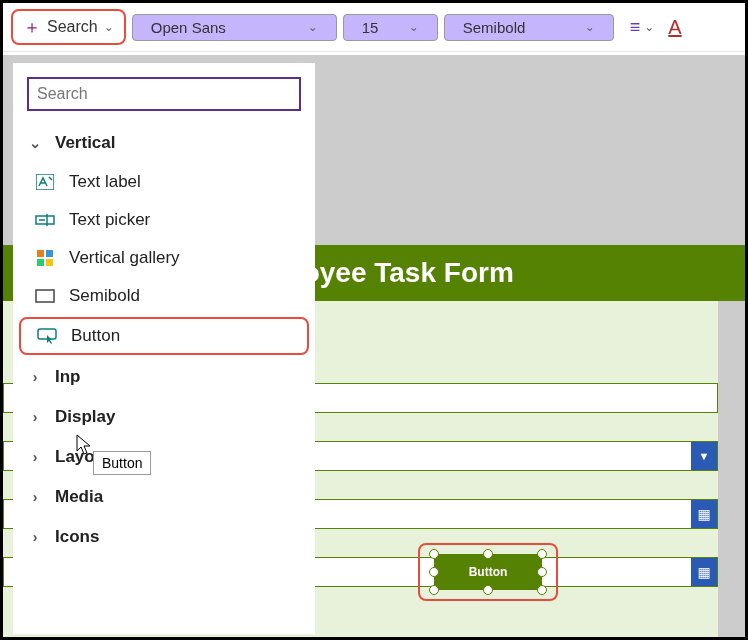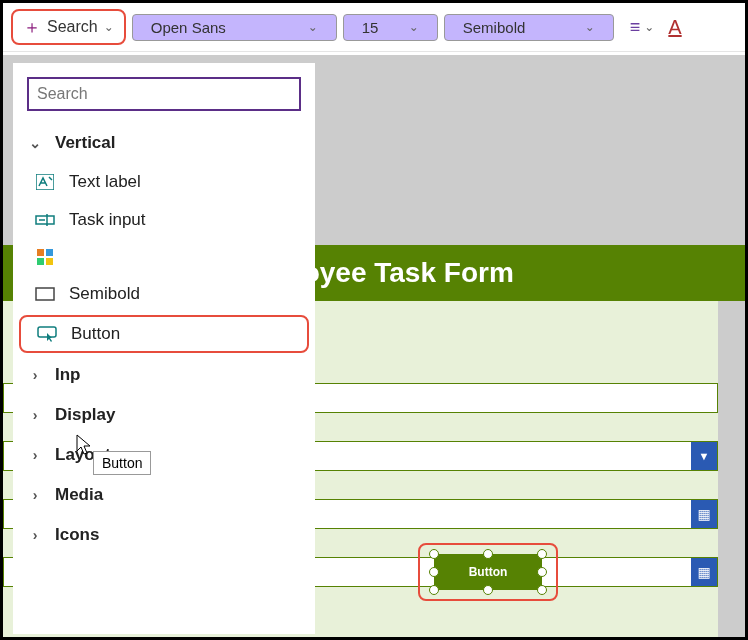--- a/index.html
+++ b/index.html
@@ -133,31 +133,32 @@
     <span>Text label</span>
   </div>
   <div class="panel-item">
     <span class="ico">
           <svg width="20" height="14" viewBox="0 0 20 14">
             <rect x="1" y="3" width="18" height="8" fill="none" stroke="#0f7d7d" stroke-width="1.5"></rect>
             <line x1="4" y1="7" x2="10" y2="7" stroke="#0f7d7d" stroke-width="1.5"></line>
             <line x1="12" y1="1" x2="12" y2="13" stroke="#0f7d7d" stroke-width="1.5"></line>
           </svg>
         </span>
-    <span>Task input</span>
+    <span>Text picker</span>
   </div>
   <div class="panel-item">
     <span class="ico">
           <svg width="18" height="18" viewBox="0 0 18 18">
             <rect x="1" y="1" width="7" height="7" fill="#e67e22"></rect>
             <rect x="10" y="1" width="7" height="7" fill="#3498db"></rect>
             <rect x="1" y="10" width="7" height="7" fill="#2ecc71"></rect>
             <rect x="10" y="10" width="7" height="7" fill="#f1c40f"></rect>
           </svg>
         </span>
+    <span>Vertical gallery</span>
   </div>
   <div class="panel-item">
     <span class="ico">
           <svg width="20" height="14" viewBox="0 0 20 14">
             <rect x="1" y="1" width="18" height="12" fill="none" stroke="#444" stroke-width="1.5"></rect>
           </svg>
         </span>
     <span>Semibold</span>
   </div>
   <div class="panel-item highlight">

